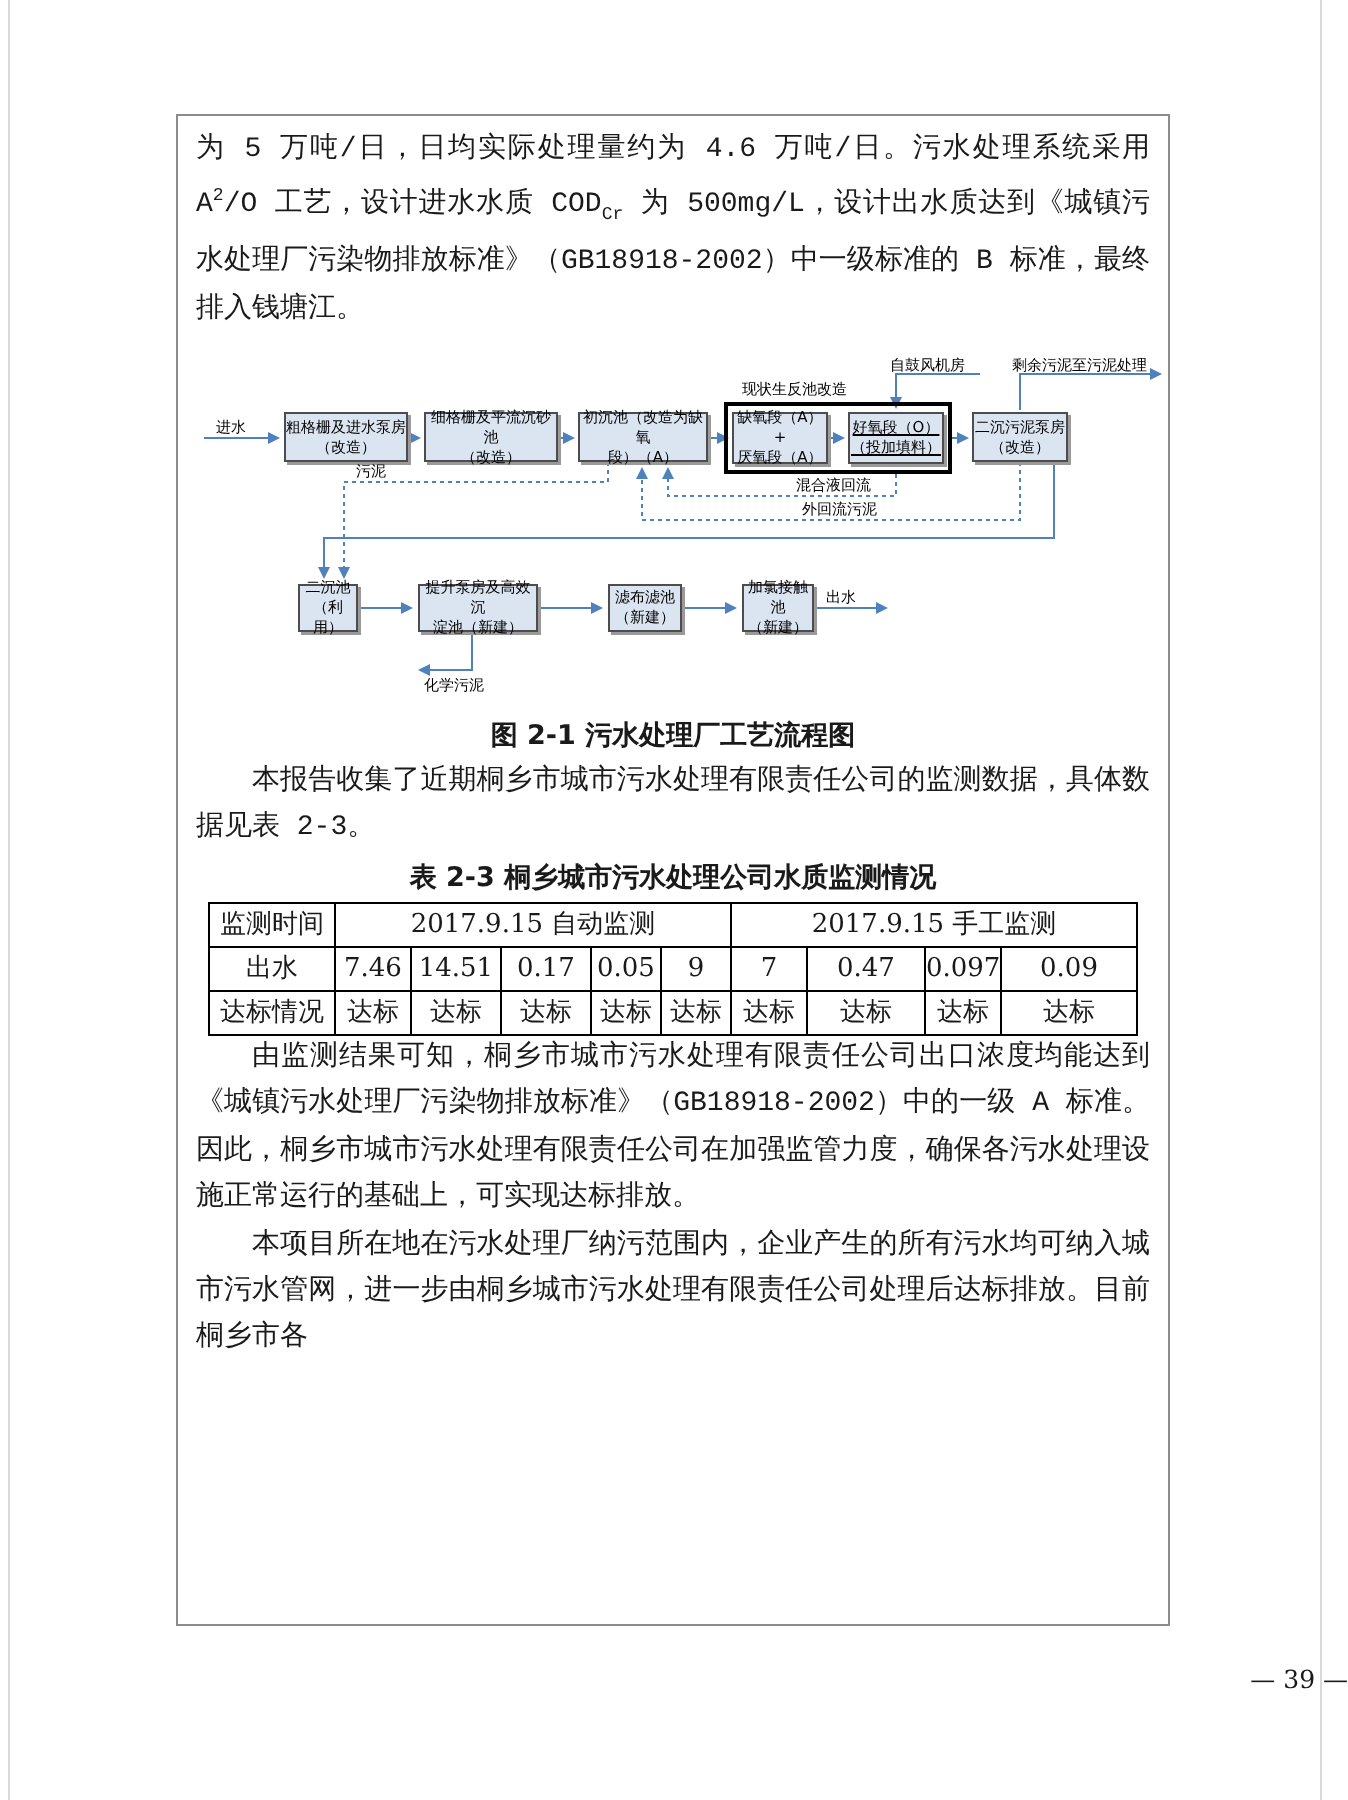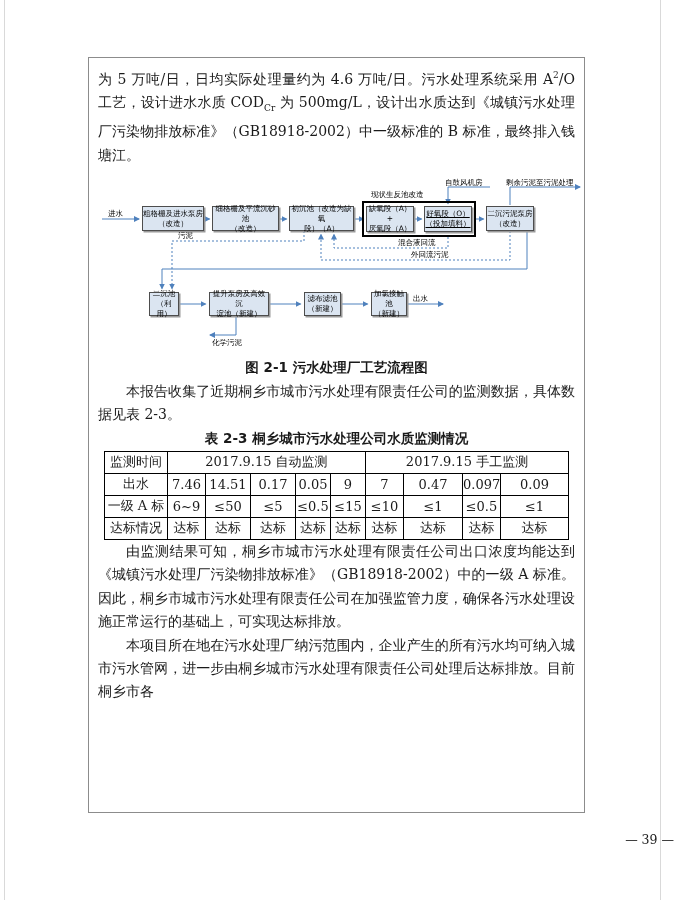--- a/index.html
+++ b/index.html
@@ -9,21 +9,21 @@
     overflow:hidden;
   }
   .page-edge { position:absolute; top:0; bottom:0; width:1px; background:#d9d9d9; }
   .edge-left { left:4px; }
   .edge-right { left:660px; }
 
   .frame {
     position:absolute; left:88px; top:57px; width:497px; height:756px;
     border:1px solid #8c8c8c; box-sizing:border-box; padding:6px 9px 0 9px;
   }
-  p.doc { margin:0; font-size:14px; line-height:23.4px; text-align:justify; }
+  p.doc { margin:0; font-size:14px; line-height:23.4px; text-align:justify;font-family:Liberation Mono, monospace; }
   p.indent { text-indent:2em; }
   p.doc sup, p.doc sub { font-size:9px; }
 
   
   .fc {
     position:relative; width:492px; height:187px; margin:2px 0 0 -4px;
     font-family:"DejaVu Sans","Liberation Sans",sans-serif;
   }
   .fc svg { position:absolute; left:0; top:0; }
   .fc-box {
@@ -124,21 +124,21 @@
     <div class="fc-box" style="left:210px; top:123px; width:37px; height:24px;">滤布滤池
 （新建）</div>
     <div class="fc-box" style="left:277px; top:123px; width:36px; height:24px;">加氯接触池
 （新建）</div>
 
     <div class="fc-label" style="left:14px;  top:40px;">进水</div>
     <div class="fc-label" style="left:277px; top:21px;">现状生反池改造</div>
     <div class="fc-label" style="left:351px; top:9px;">自鼓风机房</div>
     <div class="fc-label" style="left:412px; top:9px;">剩余污泥至污泥处理</div>
     <div class="fc-label" style="left:304px; top:69px;">混合液回流</div>
-    <div class="fc-label" style="left:317px; top:81px;">外回流污泥</div>
+    <div class="fc-label" style="left:307px; top:81px;">外回流污泥</div>
     <div class="fc-label" style="left:84px;  top:62px;">污泥</div>
     <div class="fc-label" style="left:118px; top:169px;">化学污泥</div>
     <div class="fc-label" style="left:319px; top:125px;">出水</div>
   </div>
 
   <div class="caption">图 2-1 污水处理厂工艺流程图</div>
 
   <p class="doc indent">本报告收集了近期桐乡市城市污水处理有限责任公司的监测数据，具体数据见表 2-3。</p>
 
   <div class="caption">表 2-3 桐乡城市污水处理公司水质监测情况</div>
@@ -168,32 +168,20 @@
         <td>14.51</td>
         <td>0.17</td>
         <td>0.05</td>
         <td>9</td>
         <td>7</td>
         <td>0.47</td>
         <td>0.097</td>
         <td>0.09</td>
       </tr>
       <tr>
-        <td>一级 A 标</td>
-        <td>6~9</td>
-        <td>≤50</td>
-        <td>≤5</td>
-        <td>≤0.5</td>
-        <td>≤15</td>
-        <td>≤10</td>
-        <td>≤1</td>
-        <td>≤0.5</td>
-        <td>≤1</td>
-      </tr>
-      <tr>
         <td>达标情况</td>
         <td>达标</td>
         <td>达标</td>
         <td>达标</td>
         <td>达标</td>
         <td>达标</td>
         <td>达标</td>
         <td>达标</td>
         <td>达标</td>
         <td>达标</td>

